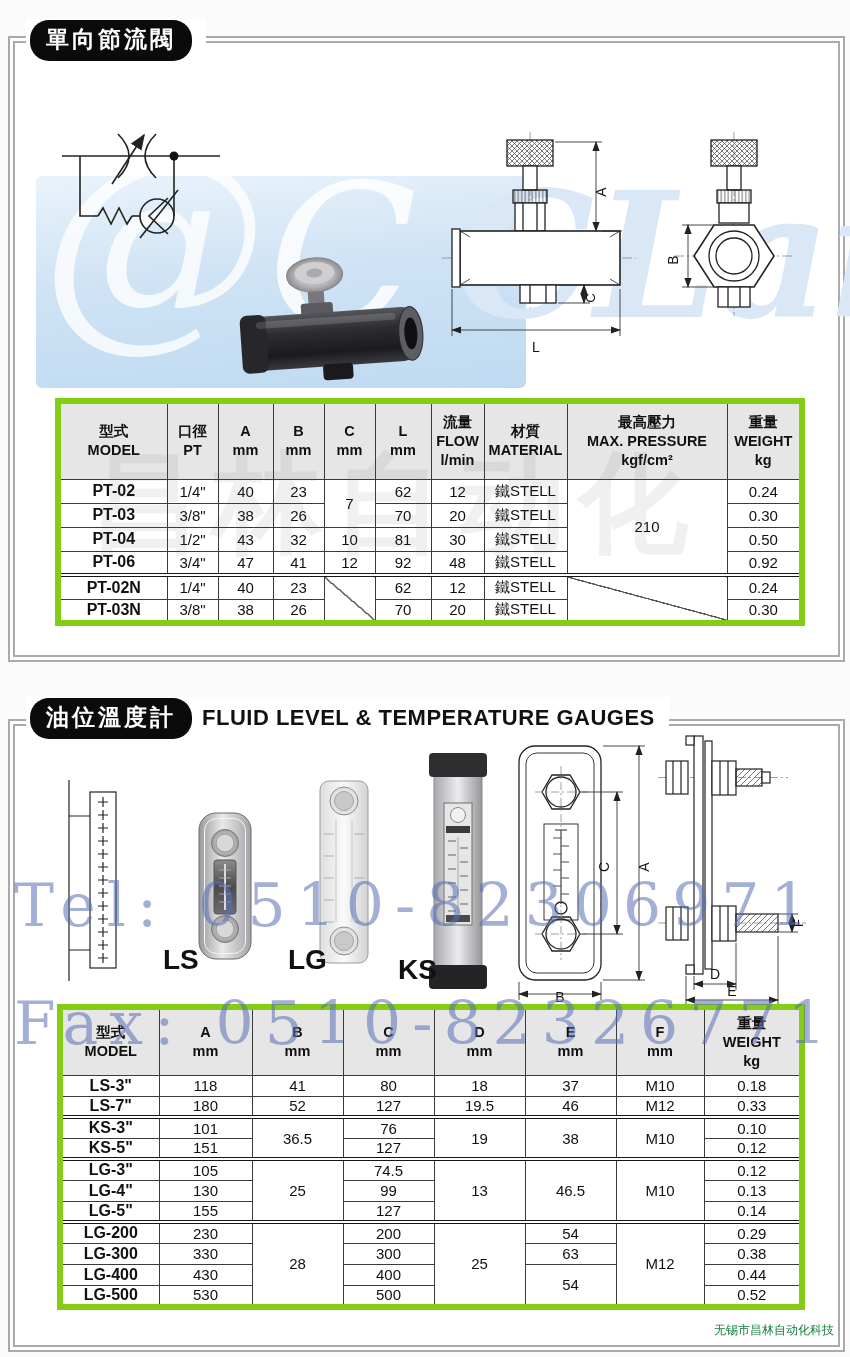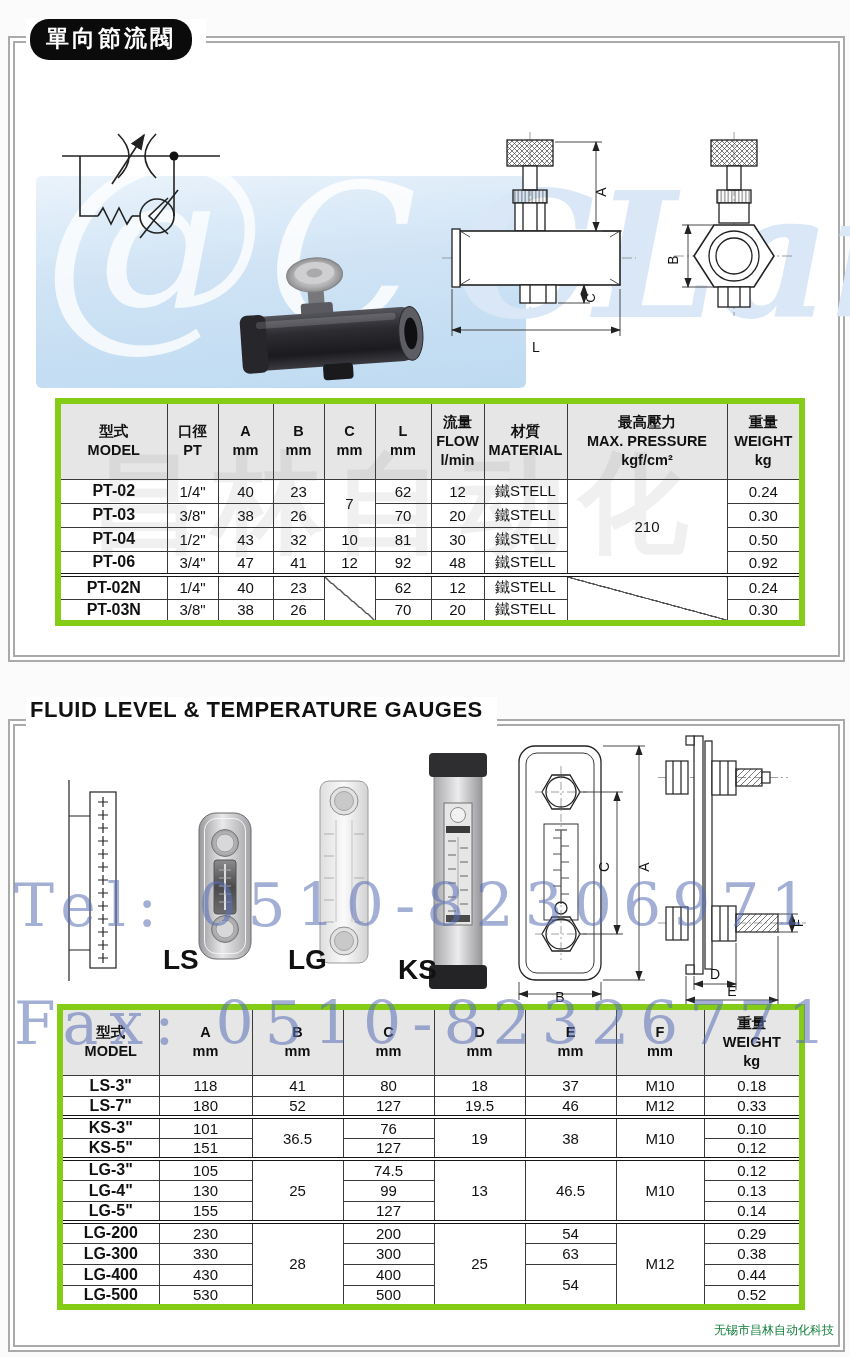--- a/index.html
+++ b/index.html
@@ -1,21 +1,21 @@
 <!DOCTYPE html>
 <html><head>
 <meta charset="utf-8">
 <style>
   *{box-sizing:border-box;margin:0;padding:0}
   body{background:#e8e8e8;font-family:"Liberation Sans",sans-serif}
   .page{position:relative;width:850px;height:1357px;background:#fbfbfb;overflow:hidden;margin:0 auto}
   .frame{position:absolute;left:8px;width:837px;border:7px double #aaaaaa;background:#ffffff;z-index:0}
   #frame1{top:36px;height:626px}
   #frame2{top:719px;height:633px}
-  .titlebar{position:absolute;display:flex;align-items:flex-start;gap:10px;background:#ffffff;
+  .titlebar{position:absolute;display:flex;align-items:center;gap:10px;background:#ffffff;
     padding:0 14px 0 4px;height:42px;z-index:8}
   #title1{left:26px;top:19px}
   #title2{left:26px;top:697px}
   .pill{background:#0b0b0b;color:#ffffff;font-weight:bold;font-size:23px;letter-spacing:3px;
     border-radius:19px;padding:4px 16px 6px 16px;white-space:nowrap}
   .ten{font-size:22px;font-weight:bold;color:#111;letter-spacing:0.5px;white-space:nowrap}
   
   .wash{position:absolute;left:36px;top:176px;width:490px;height:212px;z-index:1;
     background:linear-gradient(175deg,#eaf3fb 0%,#cfe3f5 45%,#bedaf1 100%);border-radius:6px}
   .wm-at{position:absolute;left:42px;top:128px;font-size:225px;color:#ffffff;opacity:.8;z-index:1;
@@ -281,20 +281,21 @@
             <td>70</td>
             <td>20</td>
             <td>鐵STELL</td>
             <td>0.30</td>
           </tr>
         </tbody>
       </table>
     </div>
 
   <div class="titlebar" id="title2">
+    <span class="pill">油位溫度計</span>
     <span class="ten">FLUID LEVEL &amp; TEMPERATURE GAUGES</span>
   </div>
 
   <svg class="abs" style="left:56px;top:778px" width="72" height="205" viewBox="0 0 72 205">
     <g stroke="#222" stroke-width="1.2" fill="none">
       <path d="M13,2 V203"></path>
       <path d="M13,38 H34 M13,172 H34"></path>
       <rect x="34" y="14" width="26" height="176" fill="#fff"></rect>
       <path d="M42,24H52M47,19V29 M42,37H52M47,32V42 M42,50H52M47,45V55 M42,63H52M47,58V68
                M42,76H52M47,71V81 M42,89H52M47,84V94 M42,102H52M47,97V107 M42,115H52M47,110V120

